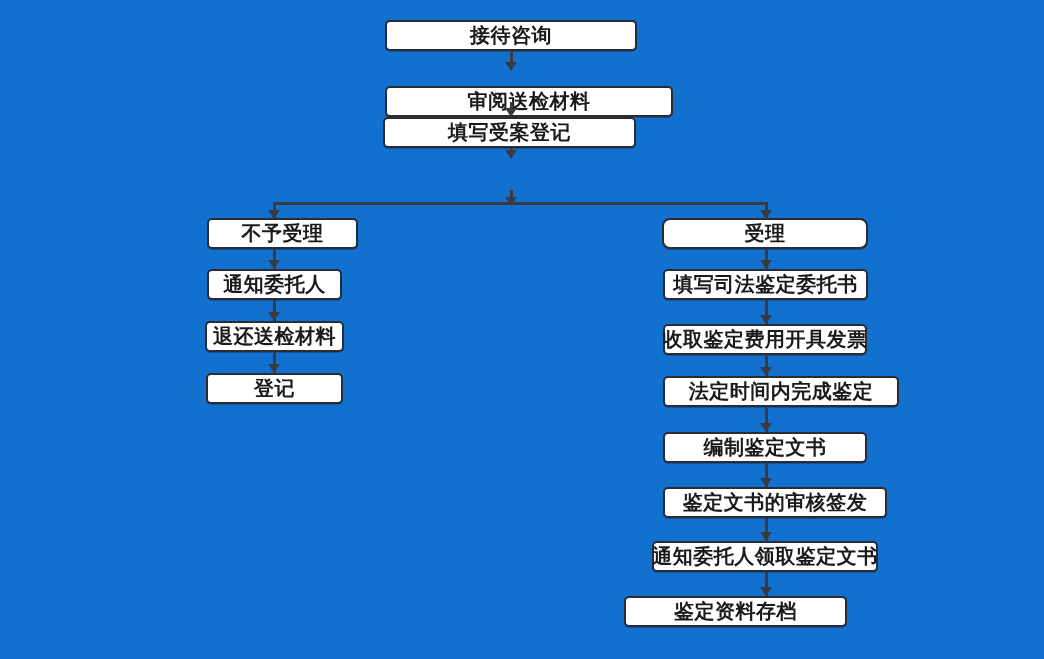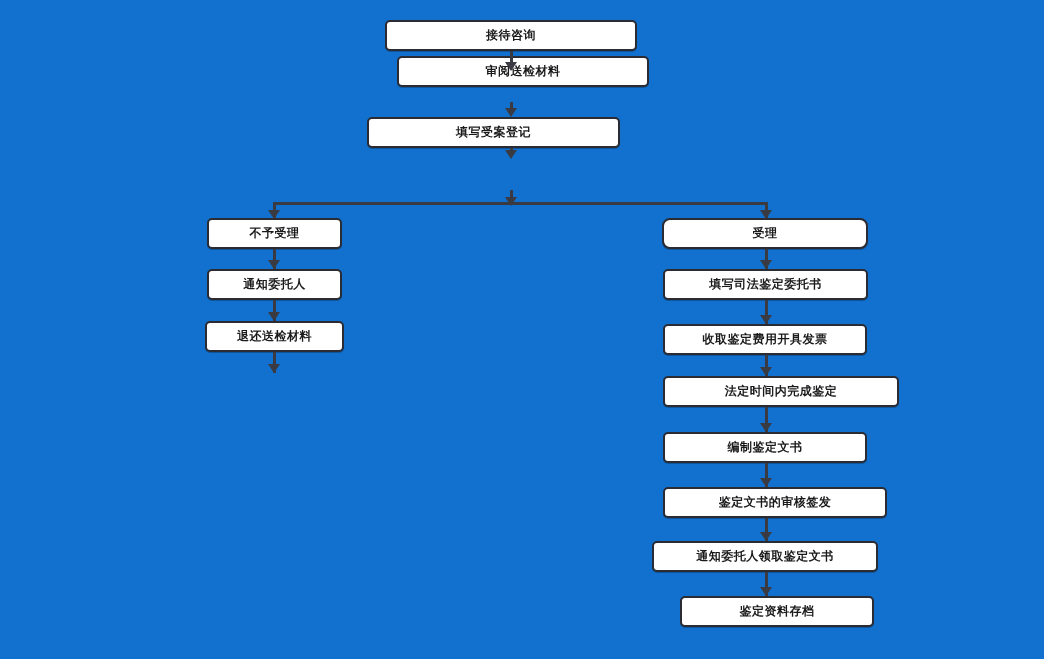--- a/index.html
+++ b/index.html
@@ -22,21 +22,21 @@
     position: absolute;
     box-sizing: border-box;
     background: #ffffff;
     border: 2.5px solid #2b2b33;
     border-radius: 5px;
     height: 31px;
     display: flex;
     align-items: center;
     justify-content: center;
     color: #1a1a1a;
-    font-size: 12px;
+    font-size: 20px;
     font-weight: bold;
     letter-spacing: 0.5px;
     white-space: nowrap;
     box-shadow: 0 1px 0 rgba(0,0,0,0.25);
   }
   .arrow {
     position: absolute;
     width: 0;
     height: 0;
   }
@@ -64,41 +64,44 @@
 </style>
 </head>
 <body>
 
 <div id="flowchart">
 
   <div class="node" style="left:385px; top:20px; width:252px;">
     <span>接待咨询</span>
   </div>
 
-  <div class="node" style="left:385px; top:56px; width:252px;margin-left:12px;">
+  <div class="node" style="left:385px; top:86px; width:288px;">
     <span>审阅送检材料</span>
   </div>
 
-  <div class="node" style="left:367px; top:117px; width:253px;">
+  <div class="node" style="left:383px; top:117px; width:253px;">
     <span>填写受案登记</span>
   </div>
 
 
-  <div class="node" style="left:207px; top:218px; width:135px;">
+  <div class="node" style="left:207px; top:218px; width:151px;">
     <span>不予受理</span>
   </div>
 
   <div class="node" style="left:207px; top:269px; width:135px;">
     <span>通知委托人</span>
   </div>
 
   <div class="node" style="left:205px; top:321px; width:139px;">
     <span>退还送检材料</span>
   </div>
 
+  <div class="node" style="left:206px; top:373px; width:137px;">
+    <span>登记</span>
+  </div>
 
   <div class="node" style="left:662px; top:218px; width:206px;border-radius:8px;">
     <span>受理</span>
   </div>
 
   <div class="node" style="left:663px; top:324px; width:204px;">
     <span>收取鉴定费用开具发票</span>
   </div>
 
   <div class="node" style="left:663px; top:269px; width:205px;">
@@ -114,21 +117,21 @@
   </div>
 
   <div class="node" style="left:663px; top:487px; width:224px;">
     <span>鉴定文书的审核签发</span>
   </div>
 
   <div class="node" style="left:652px; top:541px; width:226px;text-align:center;">
     <span>通知委托人领取鉴定文书</span>
   </div>
 
-  <div class="node" style="left:680px; top:596px; width:194px;">
+  <div class="node" style="left:624px; top:596px; width:223px;">
     <span>鉴定资料存档</span>
   </div>
 
   <div class="arrow" style="left:511px; top:51px;">
     <div class="shaft" style="height:12px;"></div>
     <div class="head" style="top:11px;"></div>
   </div>
 
   <div class="arrow" style="left:511px; top:102px;">
     <div class="shaft" style="height:7px;"></div>

